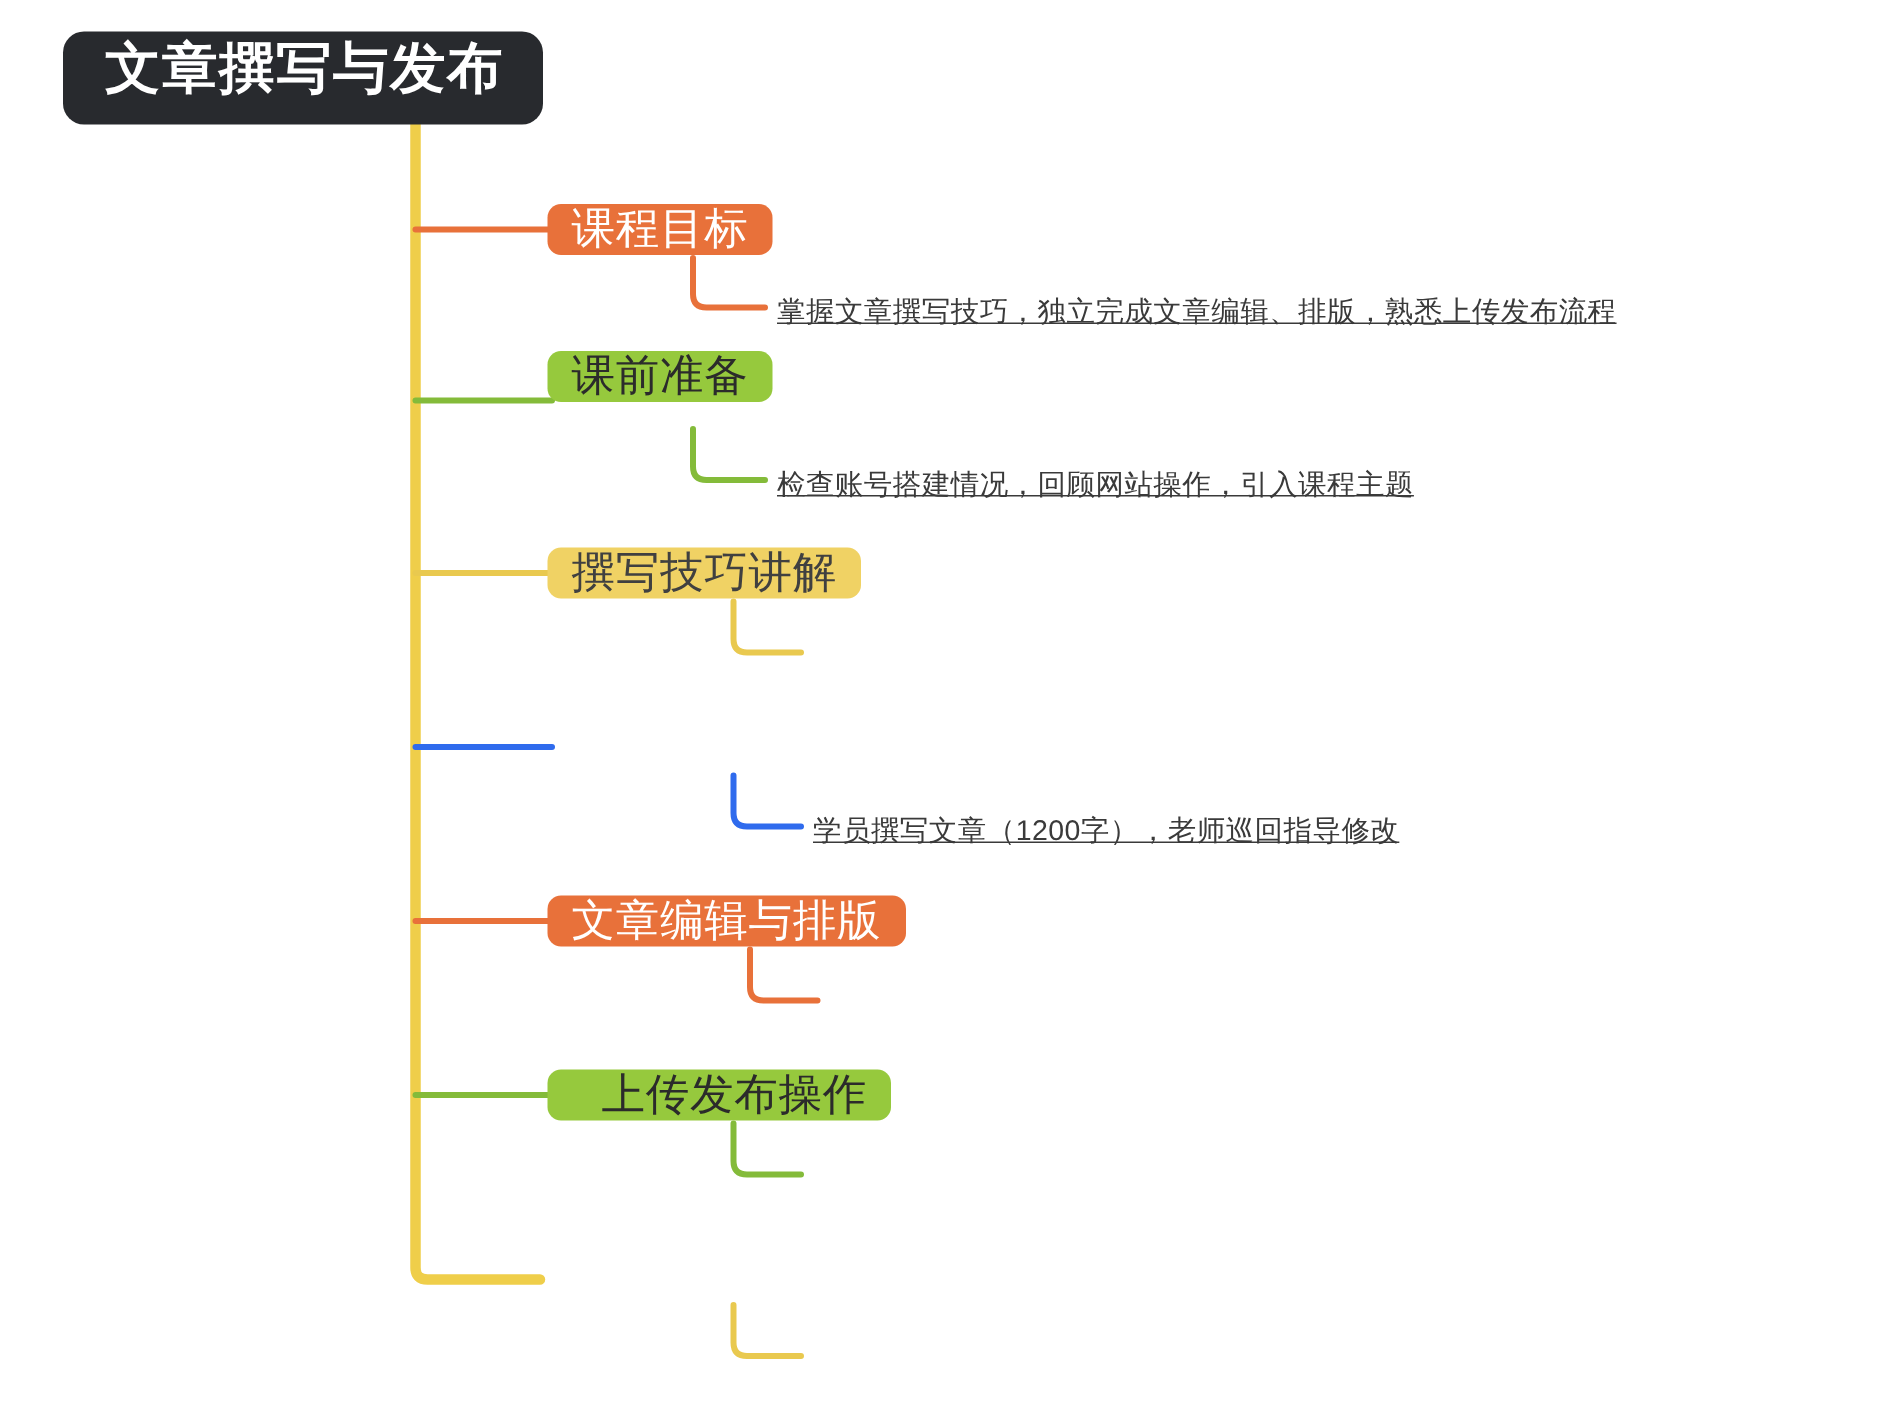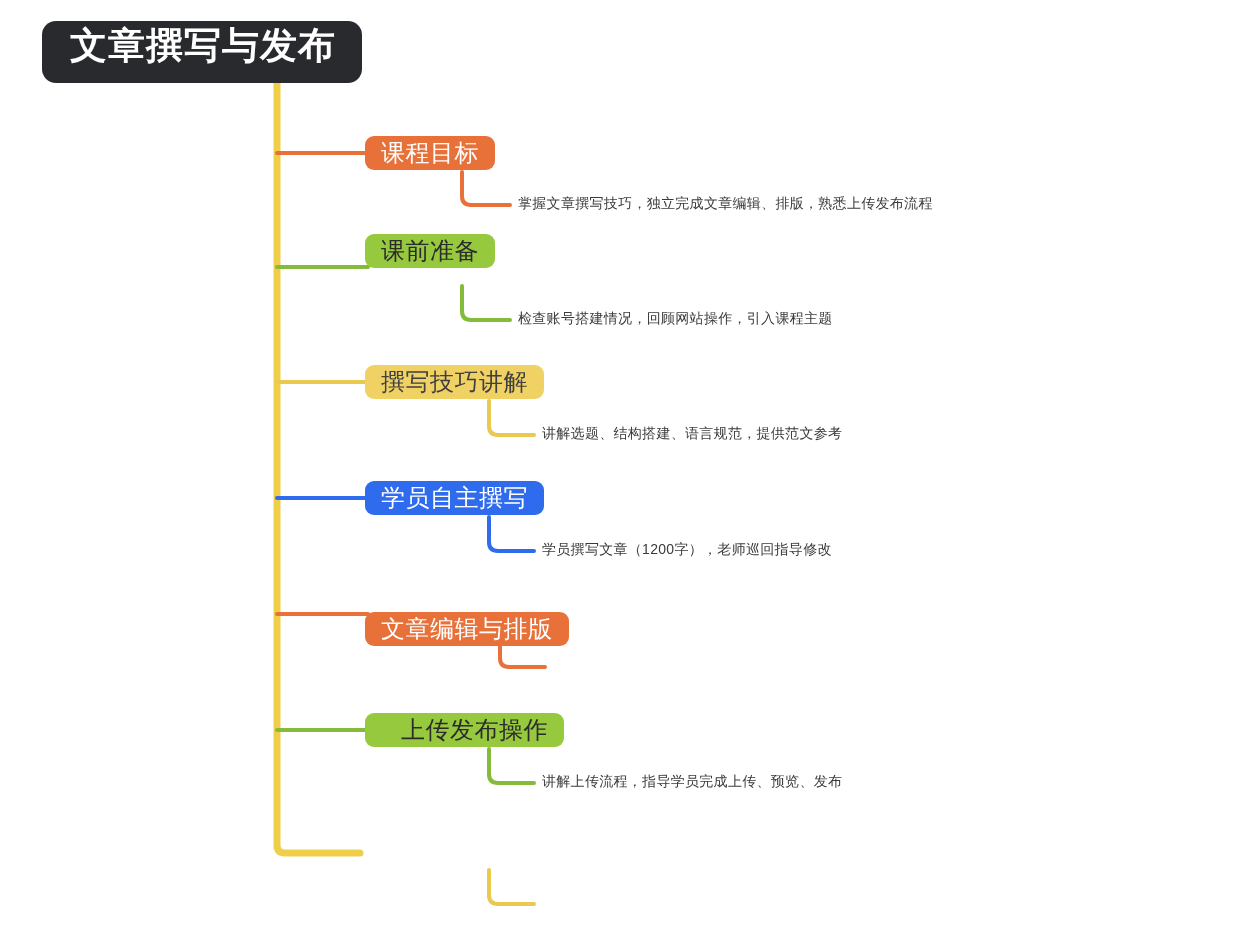--- a/index.html
+++ b/index.html
@@ -46,29 +46,30 @@
     background: #282a2e;
     color: #ffffff;
     font-size: 37px;
     font-weight: bold;
     letter-spacing: 1px;
   }
   .branch-node {
     height: 34px;
     padding: 0 16px 0 16px;
     border-radius: 9px;
-    font-size: 24px;
+    font-size: 29px;
     letter-spacing: 0.5px;
   }
   .leaf-text {
     position: absolute;
-    font-size: 14px;
+    font-size: 19px;
     color: #3a3a3a;
     white-space: nowrap;
     letter-spacing: 0.3px;
+    text-decoration: underline;
   }
 </style>
 </head>
 <body style="background: rgb(255, 255, 255);">
 
 <div id="map">
 
   <svg class="links" viewBox="0 0 1252 939">
 
     <path id="trunk" d="M 277 83 L 277 845 Q 277 853 285 853 L 360 853" fill="none" stroke="#efce4a" stroke-width="7" stroke-linecap="round"></path>
@@ -104,30 +105,25 @@
   <div class="leaf-text" style="left:518px; top:195px;">掌握文章撰写技巧，独立完成文章编辑、排版，熟悉上传发布流程</div>
 
   <div class="node branch-node" style="left: 365px; top: 234px; background: rgb(150, 201, 61); color: rgb(43, 43, 43);">
     <span>课前准备</span>
   </div>
   <div class="leaf-text" style="left:518px; top:310px;">检查账号搭建情况，回顾网站操作，引入课程主题</div>
 
   <div class="node branch-node" style="left: 365px; top: 365px; background: rgb(240, 210, 100); color: #404040;">
     <span>撰写技巧讲解</span>
   </div>
-  <div class="leaf-text" style="left:542px; top:425px;">讲解选题、结构搭建、语言规范，提供范文参考</div>
 
-  <div class="node branch-node" style="left: 365px; top: 481px; background: rgb(47, 107, 237); color: rgb(255, 255, 255);">
-    <span>学员自主撰写</span>
-  </div>
   <div class="leaf-text" style="left:542px; top:541px;">学员撰写文章（1200字），老师巡回指导修改</div>
 
-  <div class="node branch-node" style="left: 365px; top: 597px; background: rgb(232, 113, 58); color: rgb(255, 255, 255); margin-top: 15px;">
+  <div class="node branch-node" style="left: 365px; top: 597px; background: rgb(232, 113, 58); color: rgb(255, 255, 255);">
     <span>文章编辑与排版</span>
   </div>
 
   <div class="node branch-node" style="left: 365px; top: 713px; background: rgb(150, 201, 61); color: rgb(43, 43, 43); padding-left: 36px;">
     <span>上传发布操作</span>
   </div>
-  <div class="leaf-text" style="left:542px; top:773px;">讲解上传流程，指导学员完成上传、预览、发布</div>
 
 
 </div>
 
 </body></html>

